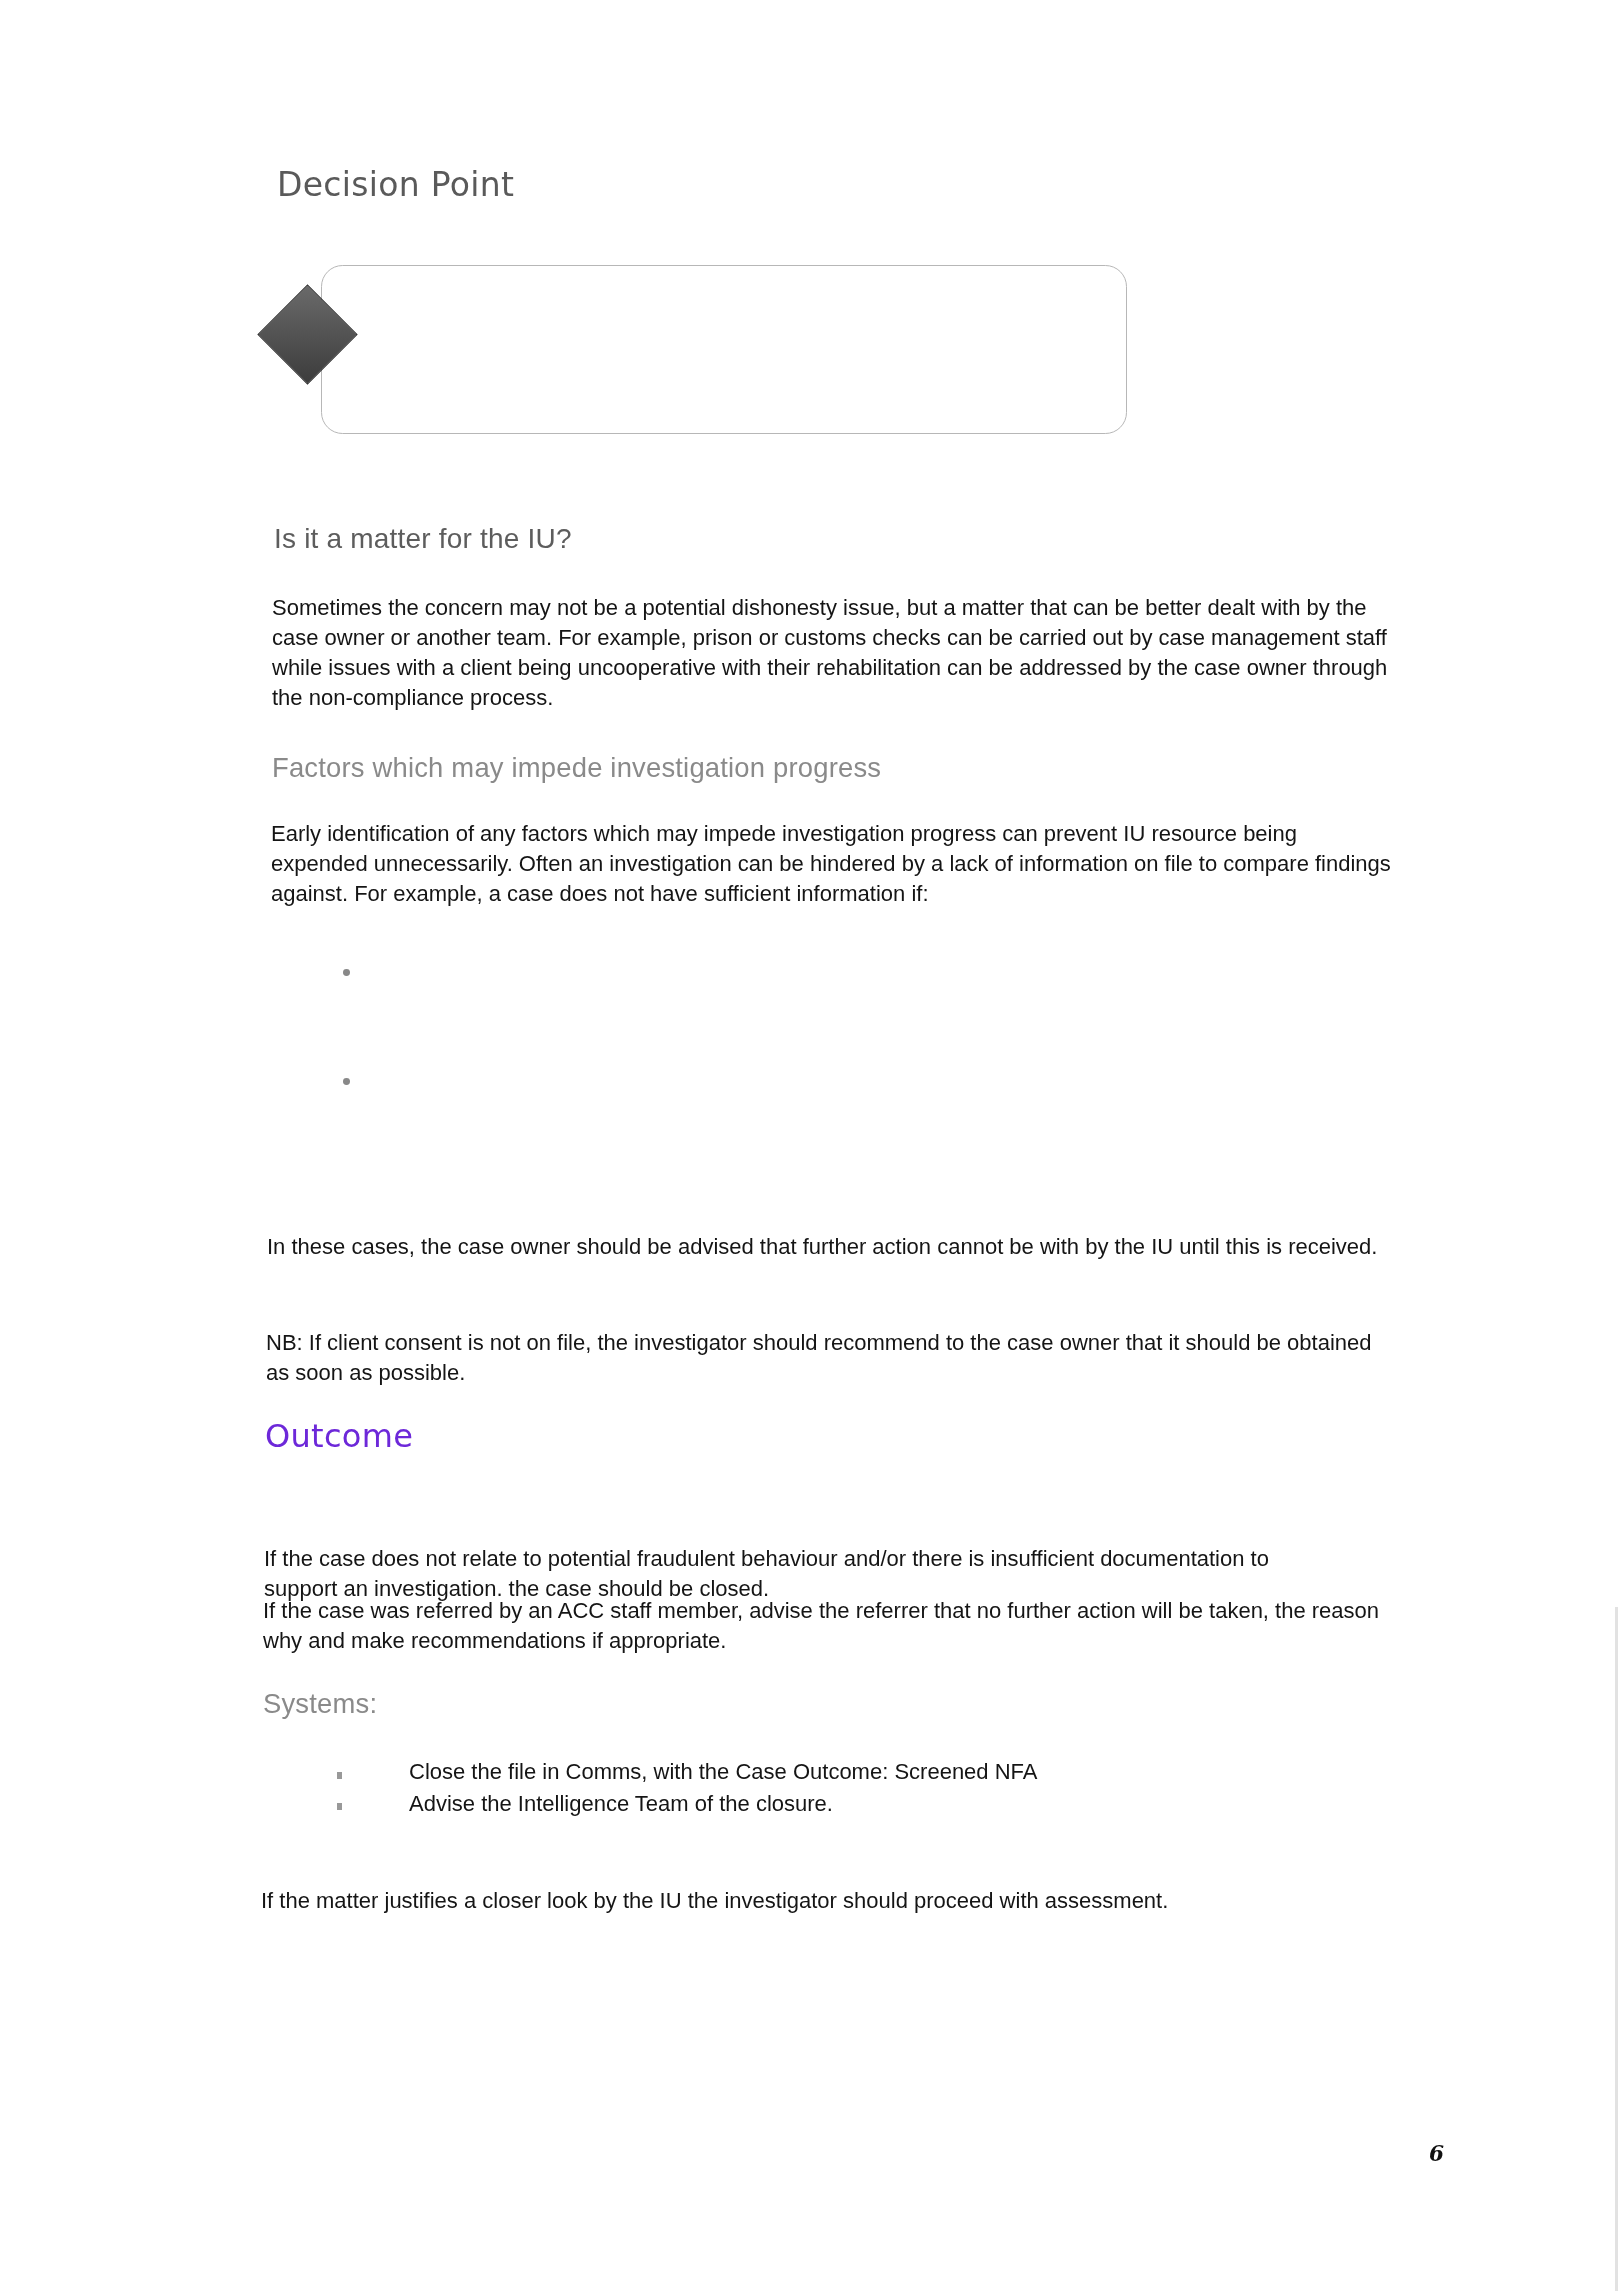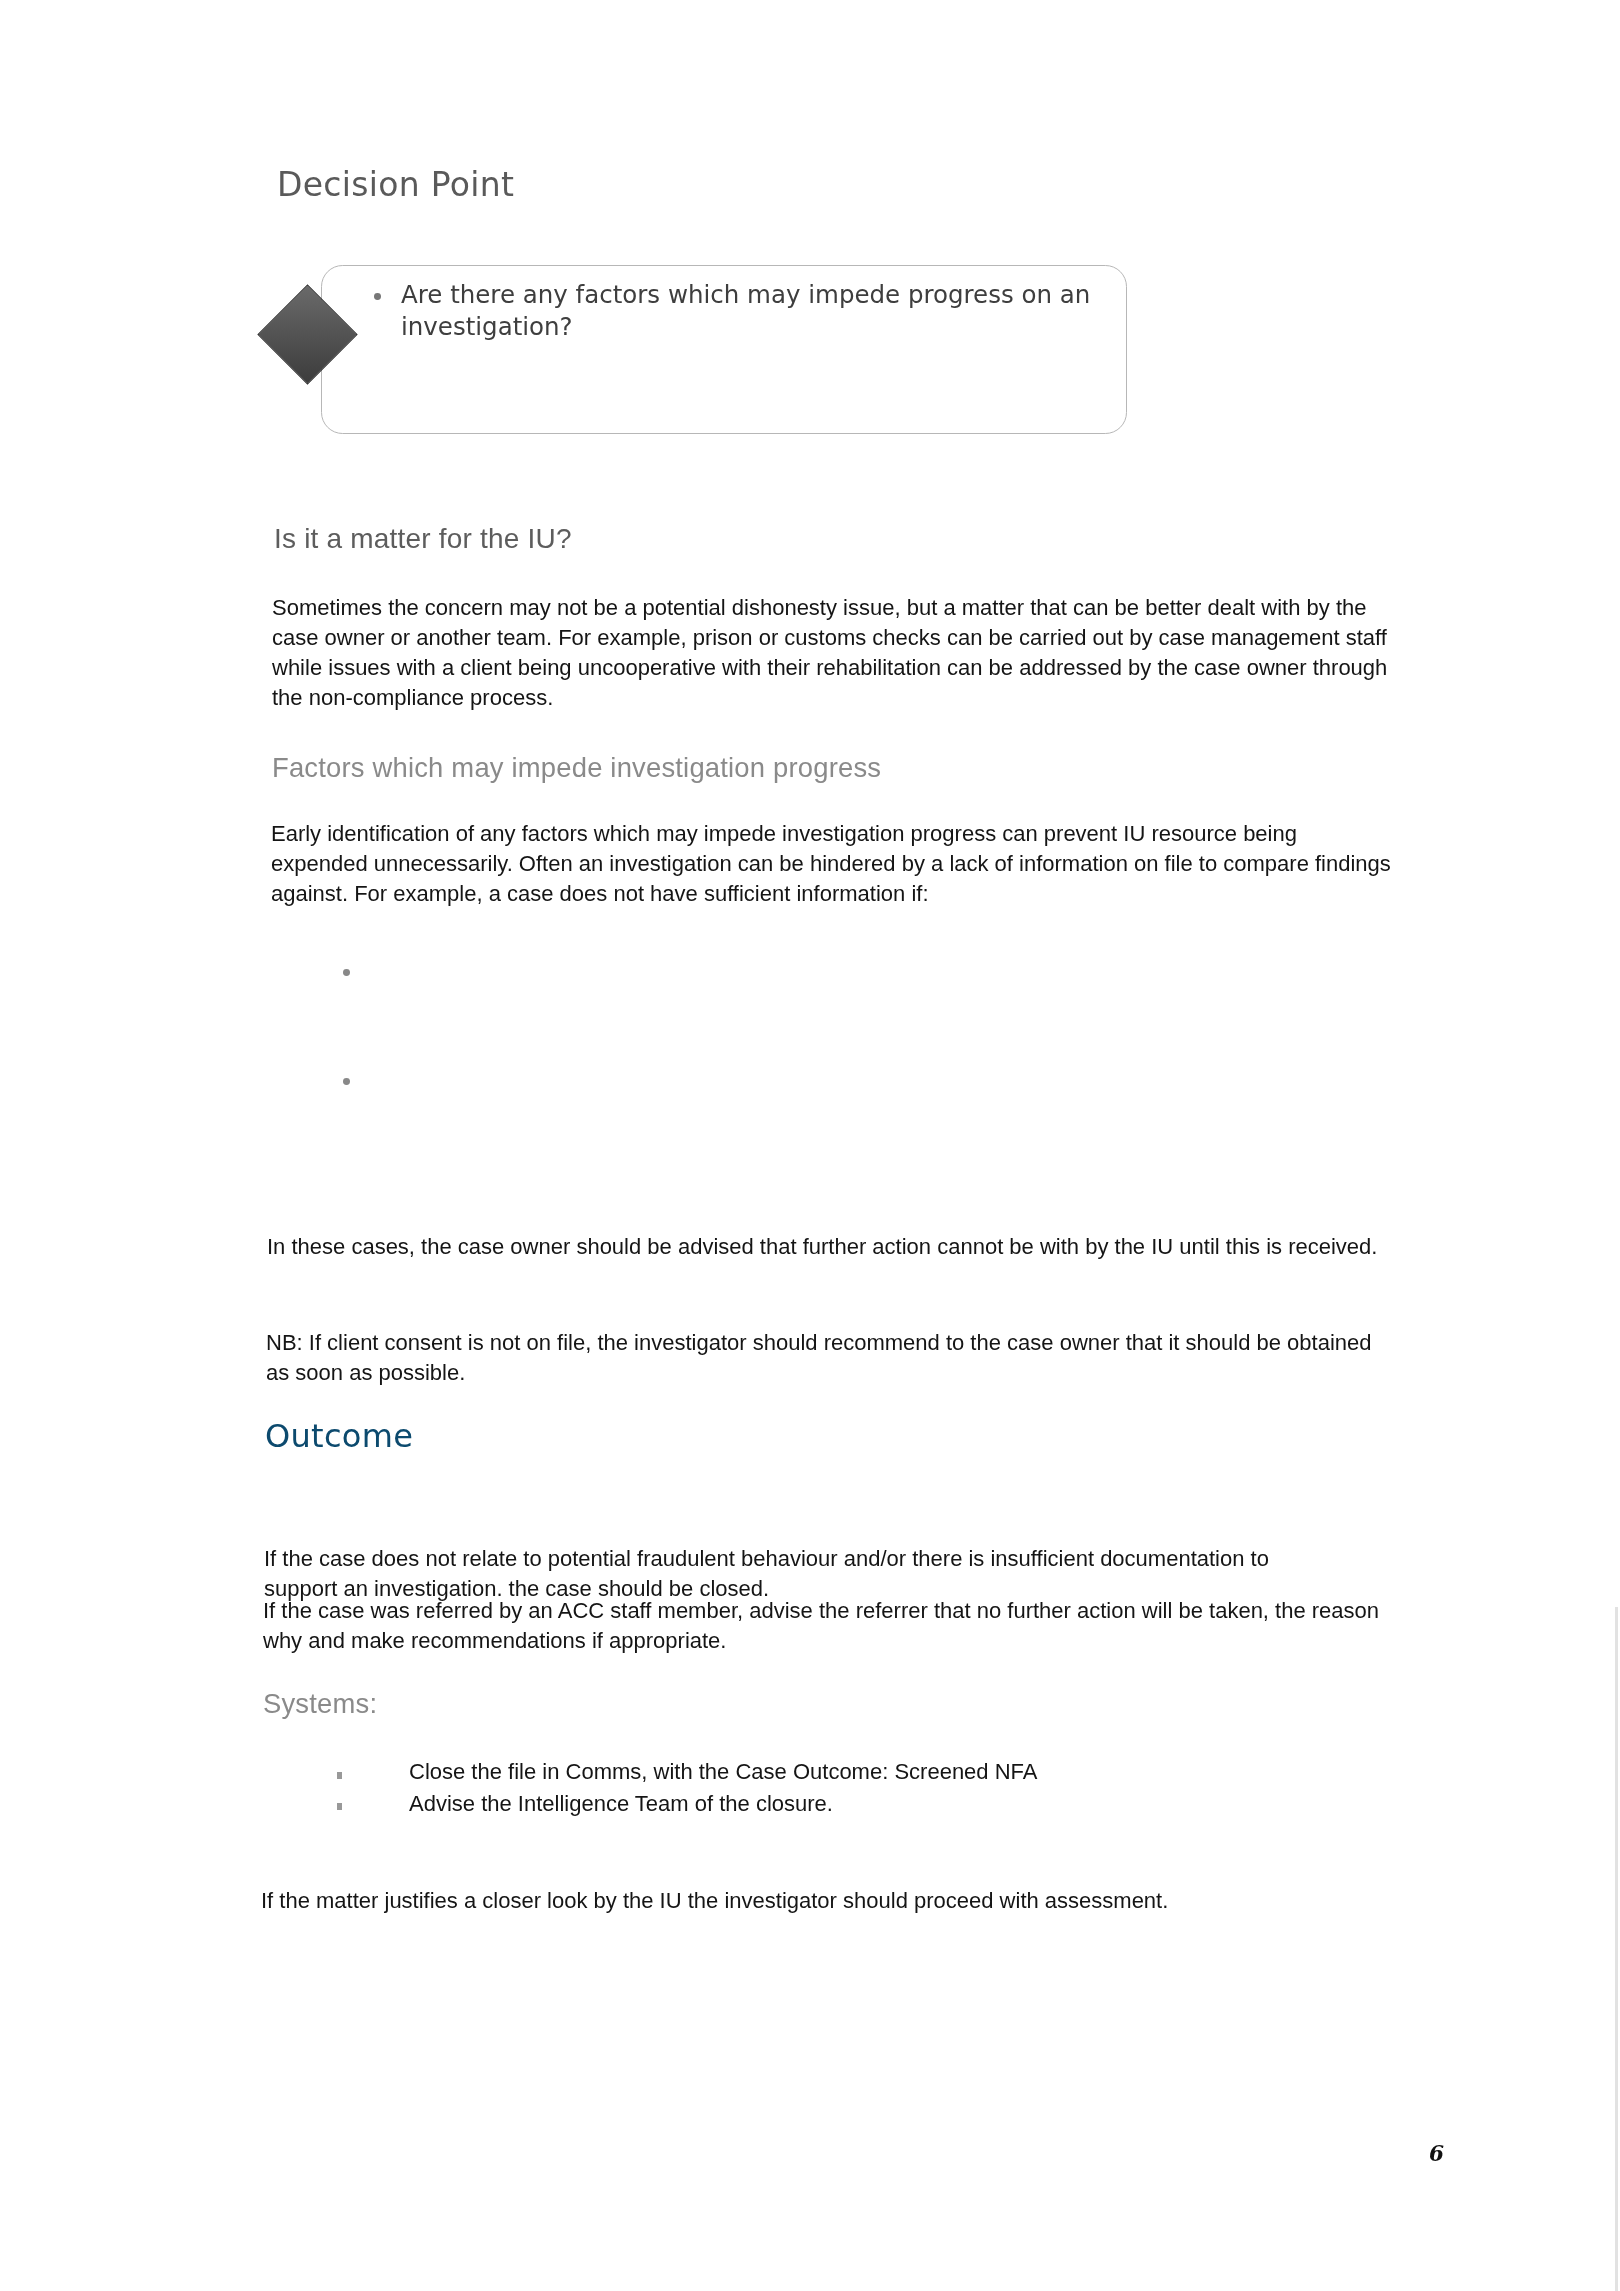--- a/index.html
+++ b/index.html
@@ -22,41 +22,37 @@
   .page-num { left:1429px; top:2141px; font-family:"DejaVu Serif", serif; font-style:italic; font-weight:bold; font-size:21.6px; color:#111; }
 </style>
 </head>
 <body>
 
 <div class="abs h-main" style="left:277px; top:165px;">Decision Point</div>
 
 <div class="abs callout-box"></div>
 <div class="abs diamond"></div>
 <ul class="abs callout-list">
-  <li>
-    <span class="dot"></span>
-    <span>Are there any factors which may impede progress on an investigation?</span>
-  </li>
 </ul>
 
 <div class="abs h-sub" style="left:274px; top:523px;">Is it a matter for the IU?</div>
 <div class="abs para" style="left:272px; top:593px;">Sometimes the concern may not be a potential dishonesty issue, but a matter that can be better dealt with by the case owner or another team. For example, prison or customs checks can be carried out by case management staff while issues with a client being uncooperative with their rehabilitation can be addressed by the case owner through the non-compliance process.</div>
 
 <div class="abs h-sub h-light" style="left:272px; top:752px;">Factors which may impede investigation progress</div>
 <div class="abs para" style="left:271px; top:819px;">Early identification of any factors which may impede investigation progress can prevent IU resource being expended unnecessarily.  Often an investigation can be hindered by a lack of information on file to compare findings against.  For example, a case does not have sufficient information if:</div>
 
 <div class="abs empty-bullet" style="left:343px; top:969px;"></div>
 <div class="abs" style="left:372px; top:959px;"></div>
 <div class="abs empty-bullet" style="left:343px; top:1078px;"></div>
 <div class="abs" style="left:372px; top:1068px;"></div>
 
 <div class="abs para" style="left:267px; top:1232px;">In these cases, the case owner should be advised that further action cannot be with by the IU until this is received.</div>
 <div class="abs para" style="left:266px; top:1328px;">NB:  If client consent is not on file, the investigator should recommend to the case owner that it should be obtained as soon as possible.</div>
 
-<div class="abs h-main" style="left:265px; top:1417px; font-size:32px; color:#0c4a6e;">Outcome</div>
+<div class="abs h-main" style="left:265px; top:1417px; font-size:32px; color:#6d28d9;">Outcome</div>
 <div class="abs para" style="left:264px; top:1544px; width:1029px;">If the case does not relate to potential fraudulent behaviour and/or there is insufficient documentation to support an investigation. the case should be closed.</div>
 <div class="abs para" style="left:263px; top:1596px;">If the case was referred by an ACC staff member, advise the referrer that no further action will be taken, the reason why and make recommendations if appropriate.</div>
 
 <div class="abs h-sub h-light" style="left:263px; top:1688px;">Systems:</div>
 
 <div class="abs sys-bullet" style="left:337px; top:1772px;"></div>
 <div class="abs para" style="left:409px; top:1757px; width:980px;">Close the file in Comms, with the Case Outcome: Screened NFA</div>
 <div class="abs sys-bullet" style="left:337px; top:1803px;"></div>
 <div class="abs para" style="left:409px; top:1789px; width:980px;">Advise the Intelligence Team of the closure.</div>
 

